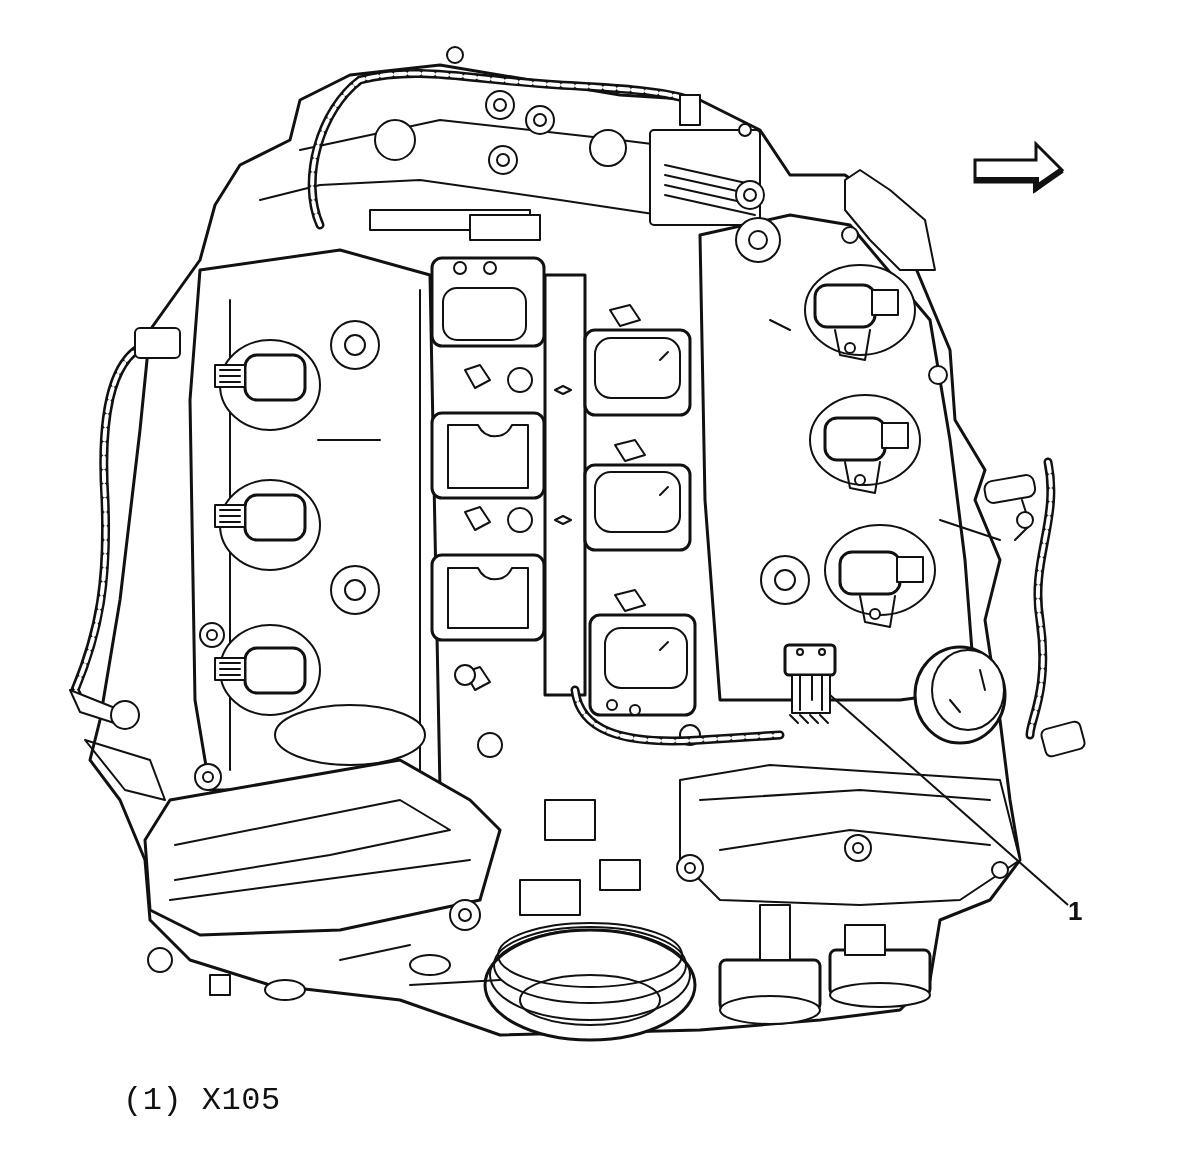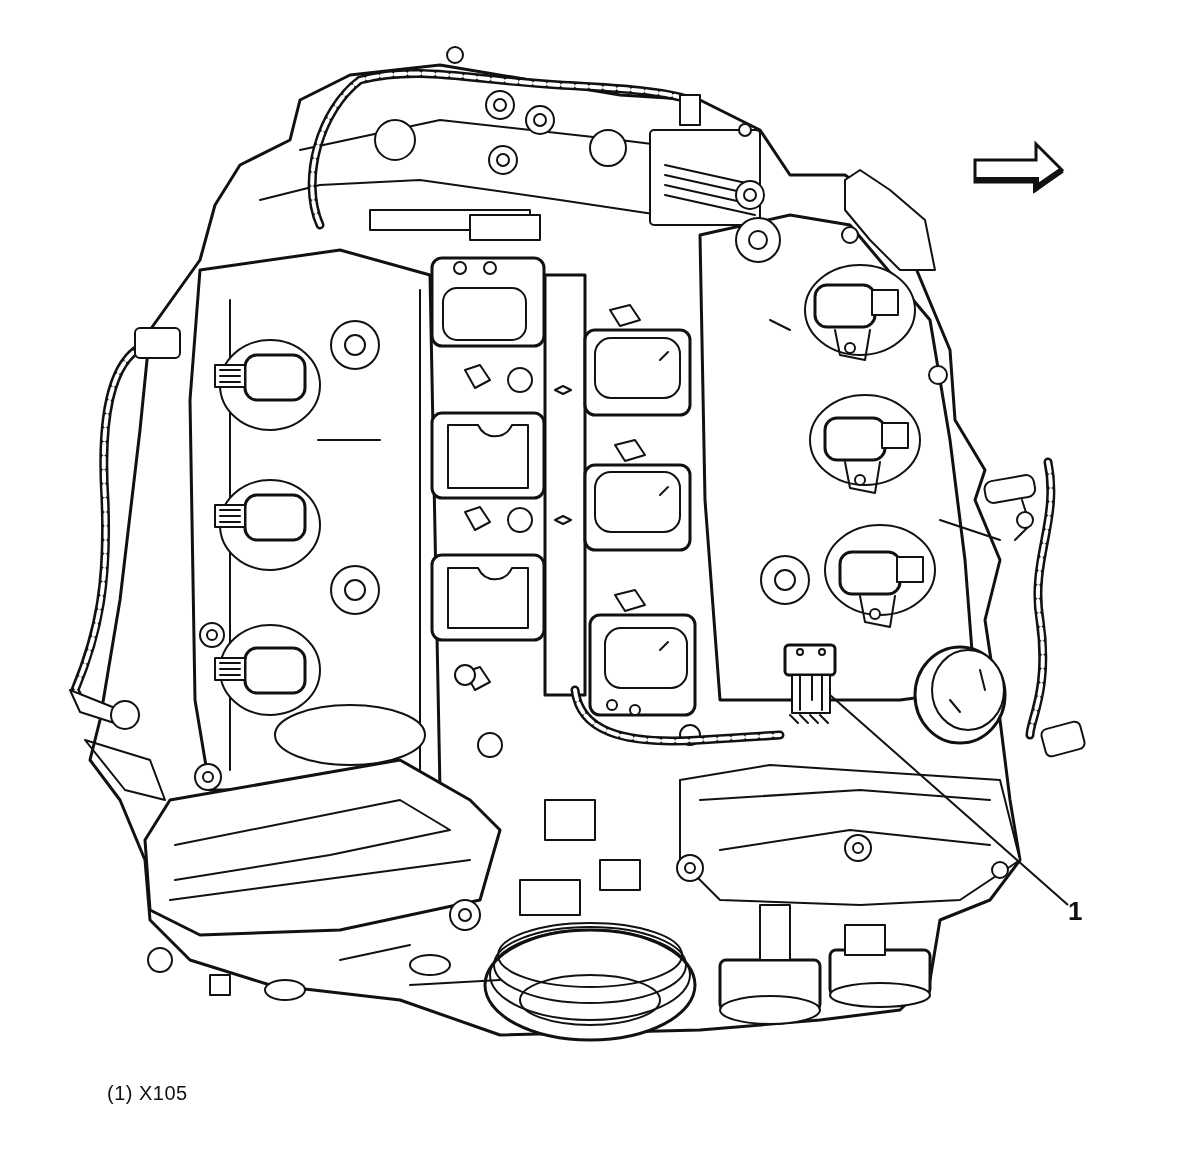--- a/index.html
+++ b/index.html
@@ -6,22 +6,22 @@
   body { width: 1200px; height: 1156px; position: relative; overflow: hidden;
          font-family: "DejaVu Sans", sans-serif; color: #111; }
   #figure { position: absolute; left: 0; top: 0; width: 1200px; height: 1156px; }
   .ln2 { fill: none; stroke: #111; stroke-width: 2; stroke-linejoin: round; stroke-linecap: round; }
   .fw { fill: #fff; stroke: #111; stroke-width: 3; stroke-linejoin: round; }
   .fw2 { fill: #fff; stroke: #111; stroke-width: 2; stroke-linejoin: round; }
   .hose { fill: none; stroke: #111; stroke-width: 9; stroke-linecap: round; }
   .hose-in { fill: none; stroke: #fff; stroke-width: 4; stroke-linecap: round; stroke-dasharray: 10 4; }
   .callout-num { position: absolute; left: 1068px; top: 898px; font-family: "Liberation Sans", sans-serif;
                  font-weight: bold; font-size: 26px; line-height: 1; }
-  .legend { position: absolute; left: 107px; top: 1082px; font-family: Liberation Sans, sans-serif;
-            font-size: 20px; letter-spacing: 0.5px; }
+  .legend { position: absolute; left: 123px; top: 1082px; font-family: Liberation Mono, monospace;
+            font-size: 32px; letter-spacing: 0.5px; }
   .legend span { white-space: pre; }
 </style>
 </head>
 <body>
 
 <svg id="figure" viewBox="0 0 1200 1156" xmlns="http://www.w3.org/2000/svg">
 
   <g>
     <path d="M975 160 L1036 160 L1036 144 L1062 170 L1036 190 L1036 182 L975 182 Z" fill="#fff" stroke="#111" stroke-width="3"></path>
     <path d="M975 180 L1036 180 L1036 188 L1062 170" fill="none" stroke="#111" stroke-width="6"></path>

